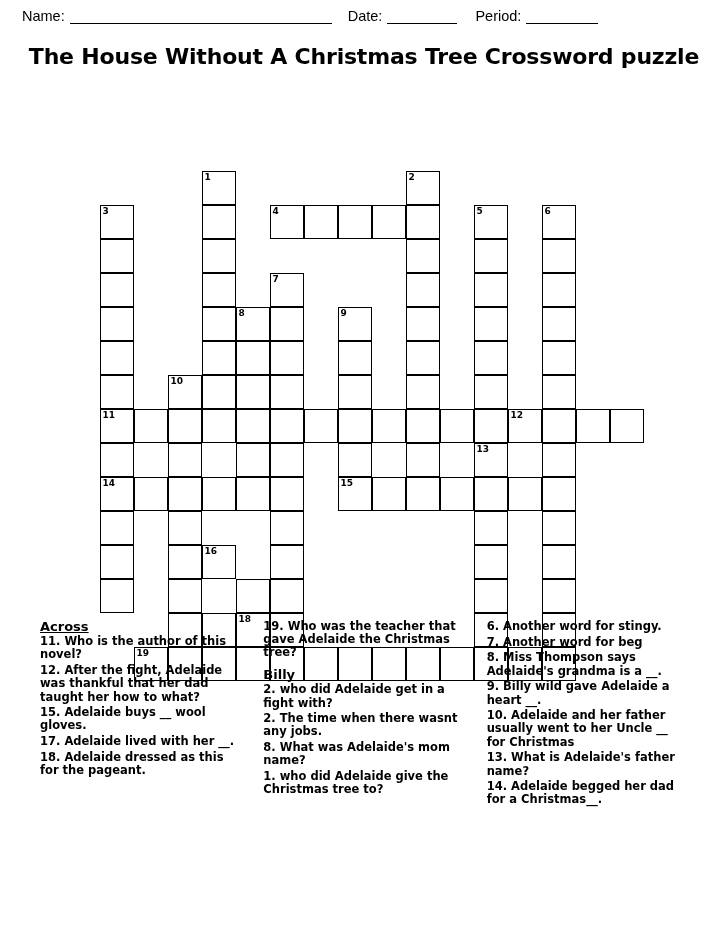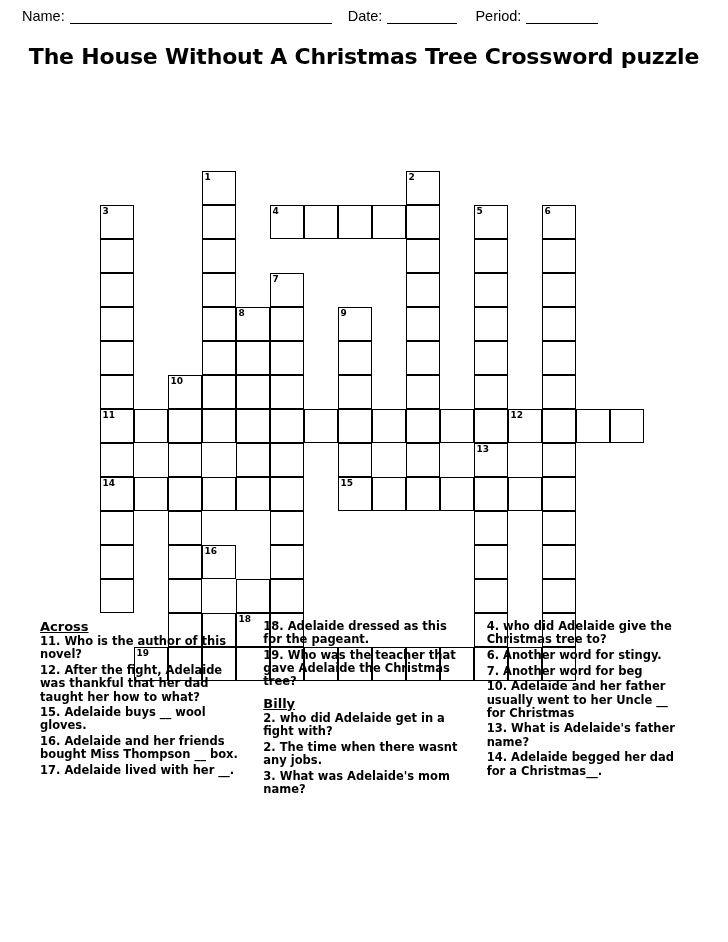--- a/index.html
+++ b/index.html
@@ -272,28 +272,29 @@
     <div class="cell" style="left: 474px; top: 568px;"></div>
     <div class="cell" style="left: 508px; top: 568px;"></div>
     <div class="cell" style="left: 542px; top: 568px;"></div>
   </div>
 
 <div id="clues">
     <div class="sec-head">Across</div>
     <div class="clue">11. Who is the author of this novel?</div>
     <div class="clue">12. After the fight, Adelaide was thankful that her dad taught her how to what?</div>
     <div class="clue">15. Adelaide buys __ wool gloves.</div>
-    <div class="clue">16. Adelaide and her friends bought Miss Thompson __ box.</div>
     <div class="clue">17. Adelaide lived with her __.</div>
     <div class="clue">18. Adelaide dressed as this for the pageant.</div>
     <div class="clue">19. Who was the teacher that gave Adelaide the Christmas tree?</div>
     <div class="gap"></div>
     <div class="sec-head">Billy</div>
     <div class="clue">2. who did Adelaide get in a fight with?</div>
     <div class="clue">2. The time when there wasnt any jobs.</div>
-    <div class="clue">3. What was Adelaide's mom name?</div>
-    <div class="clue">4. who did Adelaide give the Christmas tree to?</div>
+    <div class="clue">8. What was Adelaide's mom name?</div>
+    <div class="clue">1. who did Adelaide give the Christmas tree to?</div>
     <div class="clue">6. Another word for stingy.</div>
     <div class="clue">7. Another word for beg</div>
+    <div class="clue">8. Miss Thompson says Adelaide's grandma is a __.</div>
+    <div class="clue">9. Billy wild gave Adelaide a heart __.</div>
     <div class="clue">10. Adelaide and her father usually went to her Uncle __ for Christmas</div>
     <div class="clue">13. What is Adelaide's father name?</div>
     <div class="clue">14. Adelaide begged her dad for a Christmas__.</div>
   </div>
 
 </body></html>

